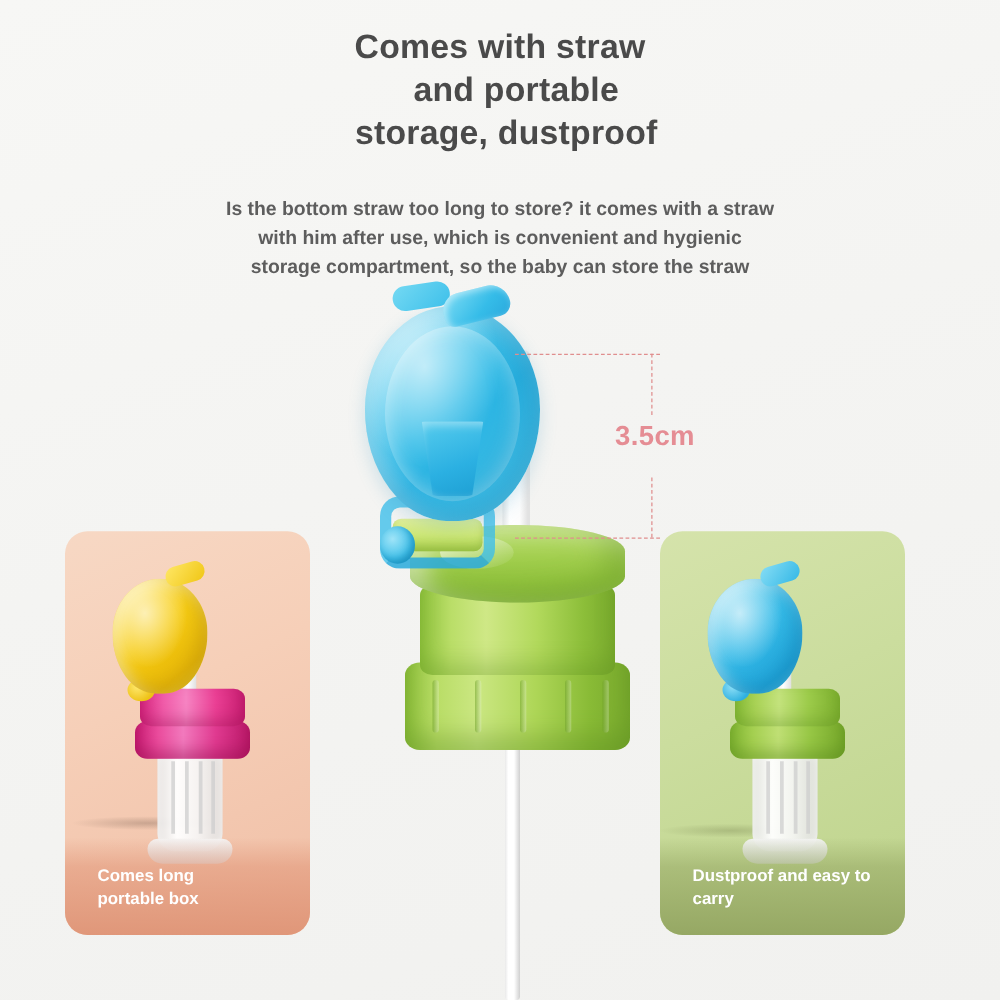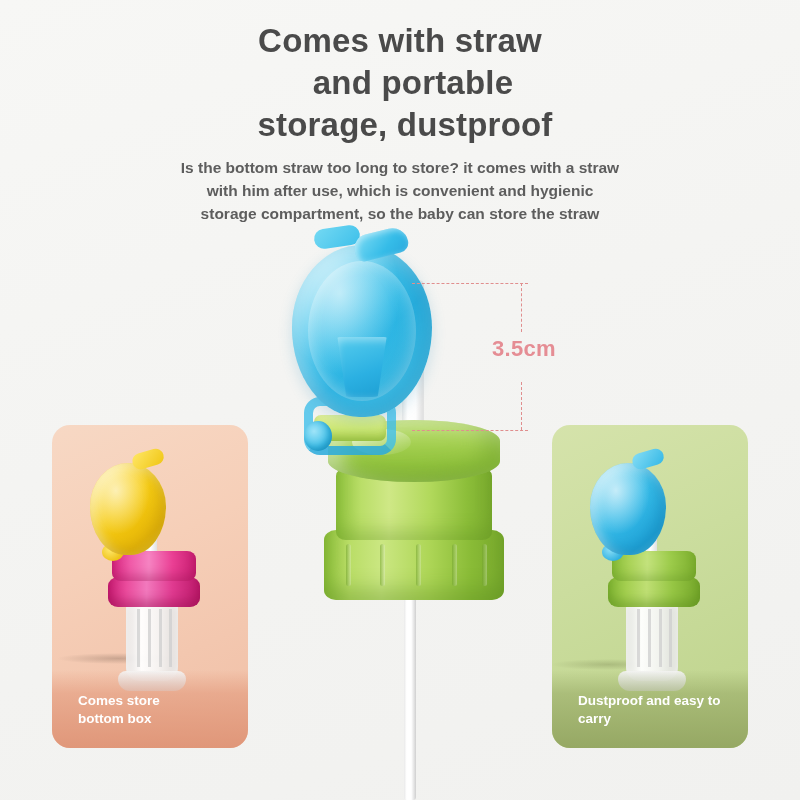--- a/index.html
+++ b/index.html
@@ -9,21 +9,21 @@
     font-family:"Liberation Sans", sans-serif;
     position:relative;
   }
   .page{position:absolute;inset:0;
     background:linear-gradient(160deg,#f7f7f5 0%,#f4f4f2 45%,#f1f1ef 100%);}
 
   
   .headline{
     position:absolute;left:140px;top:20px;width:520px;
     text-align:center;
-    font-size:33px;line-height:1.28;font-weight:bold;
+    font-size:27px;line-height:1.28;font-weight:bold;
     color:#4a4a4a;letter-spacing:.2px;
   }
   .headline .ln{display:block;}
   .headline .ln2{margin-left:10px;}
   .headline .ln3{margin-left:26px;}
 
   
   .subtext{
     position:absolute;left:130px;top:157px;width:540px;
     text-align:center;
@@ -142,21 +142,21 @@
   .dim-label{
     position:absolute;left:478px;top:336px;width:92px;text-align:center;
     font-size:22px;font-weight:bold;color:#e58d94;letter-spacing:.3px;
   }
 
   
   .card{position:absolute;top:425px;width:196px;height:323px;
     border-radius:18px;overflow:hidden;}
   .card.left{left:52px;
     background:linear-gradient(155deg,#f7d8c4 0%,#f6cfb8 40%,#f0bfa6 100%);}
-  .card.right{left:552px;
+  .card.right{left:528px;
     background:linear-gradient(155deg,#d5e3ab 0%,#cbdd9e 42%,#bed38c 100%);}
   .card-caption{
     position:absolute;left:0;right:0;bottom:0;height:78px;
     padding:22px 0 0 26px;box-sizing:border-box;
     font-size:13.5px;line-height:1.32;font-weight:bold;color:#ffffff;
   }
   .card.left .card-caption{
     background:linear-gradient(180deg,rgba(226,150,120,0) 0%,rgba(225,149,119,.55) 30%,rgba(222,146,116,.9) 100%);}
   .card.right .card-caption{
     background:linear-gradient(180deg,rgba(150,168,100,0) 0%,rgba(149,167,99,.55) 30%,rgba(146,164,96,.92) 100%);}
@@ -266,22 +266,22 @@
           <span class="tr t4"></span>
       </div>
       <div class="mini-foot"></div>
       <div class="mini-ring2"></div>
       <div class="mini-ring1"></div>
       <div class="mini-hinge"></div>
       <div class="mini-lid"></div>
       <div class="mini-lid-tab"></div>
     </div>
     <div class="card-caption">
-      <span class="cap-line">Comes store</span>
-      <span class="cap-line">bottom box</span>
+      <span class="cap-line">Comes long</span>
+      <span class="cap-line">portable box</span>
     </div>
   </div>
 
   <div class="card right">
     <div class="shadow" style="left:0px;top:234px;width:112px;"></div>
     <div class="mini right">
       <div class="mini-straw"></div>
       <div class="mini-tube">
         <span class="tr t1"></span>
           <span class="tr t2"></span>

